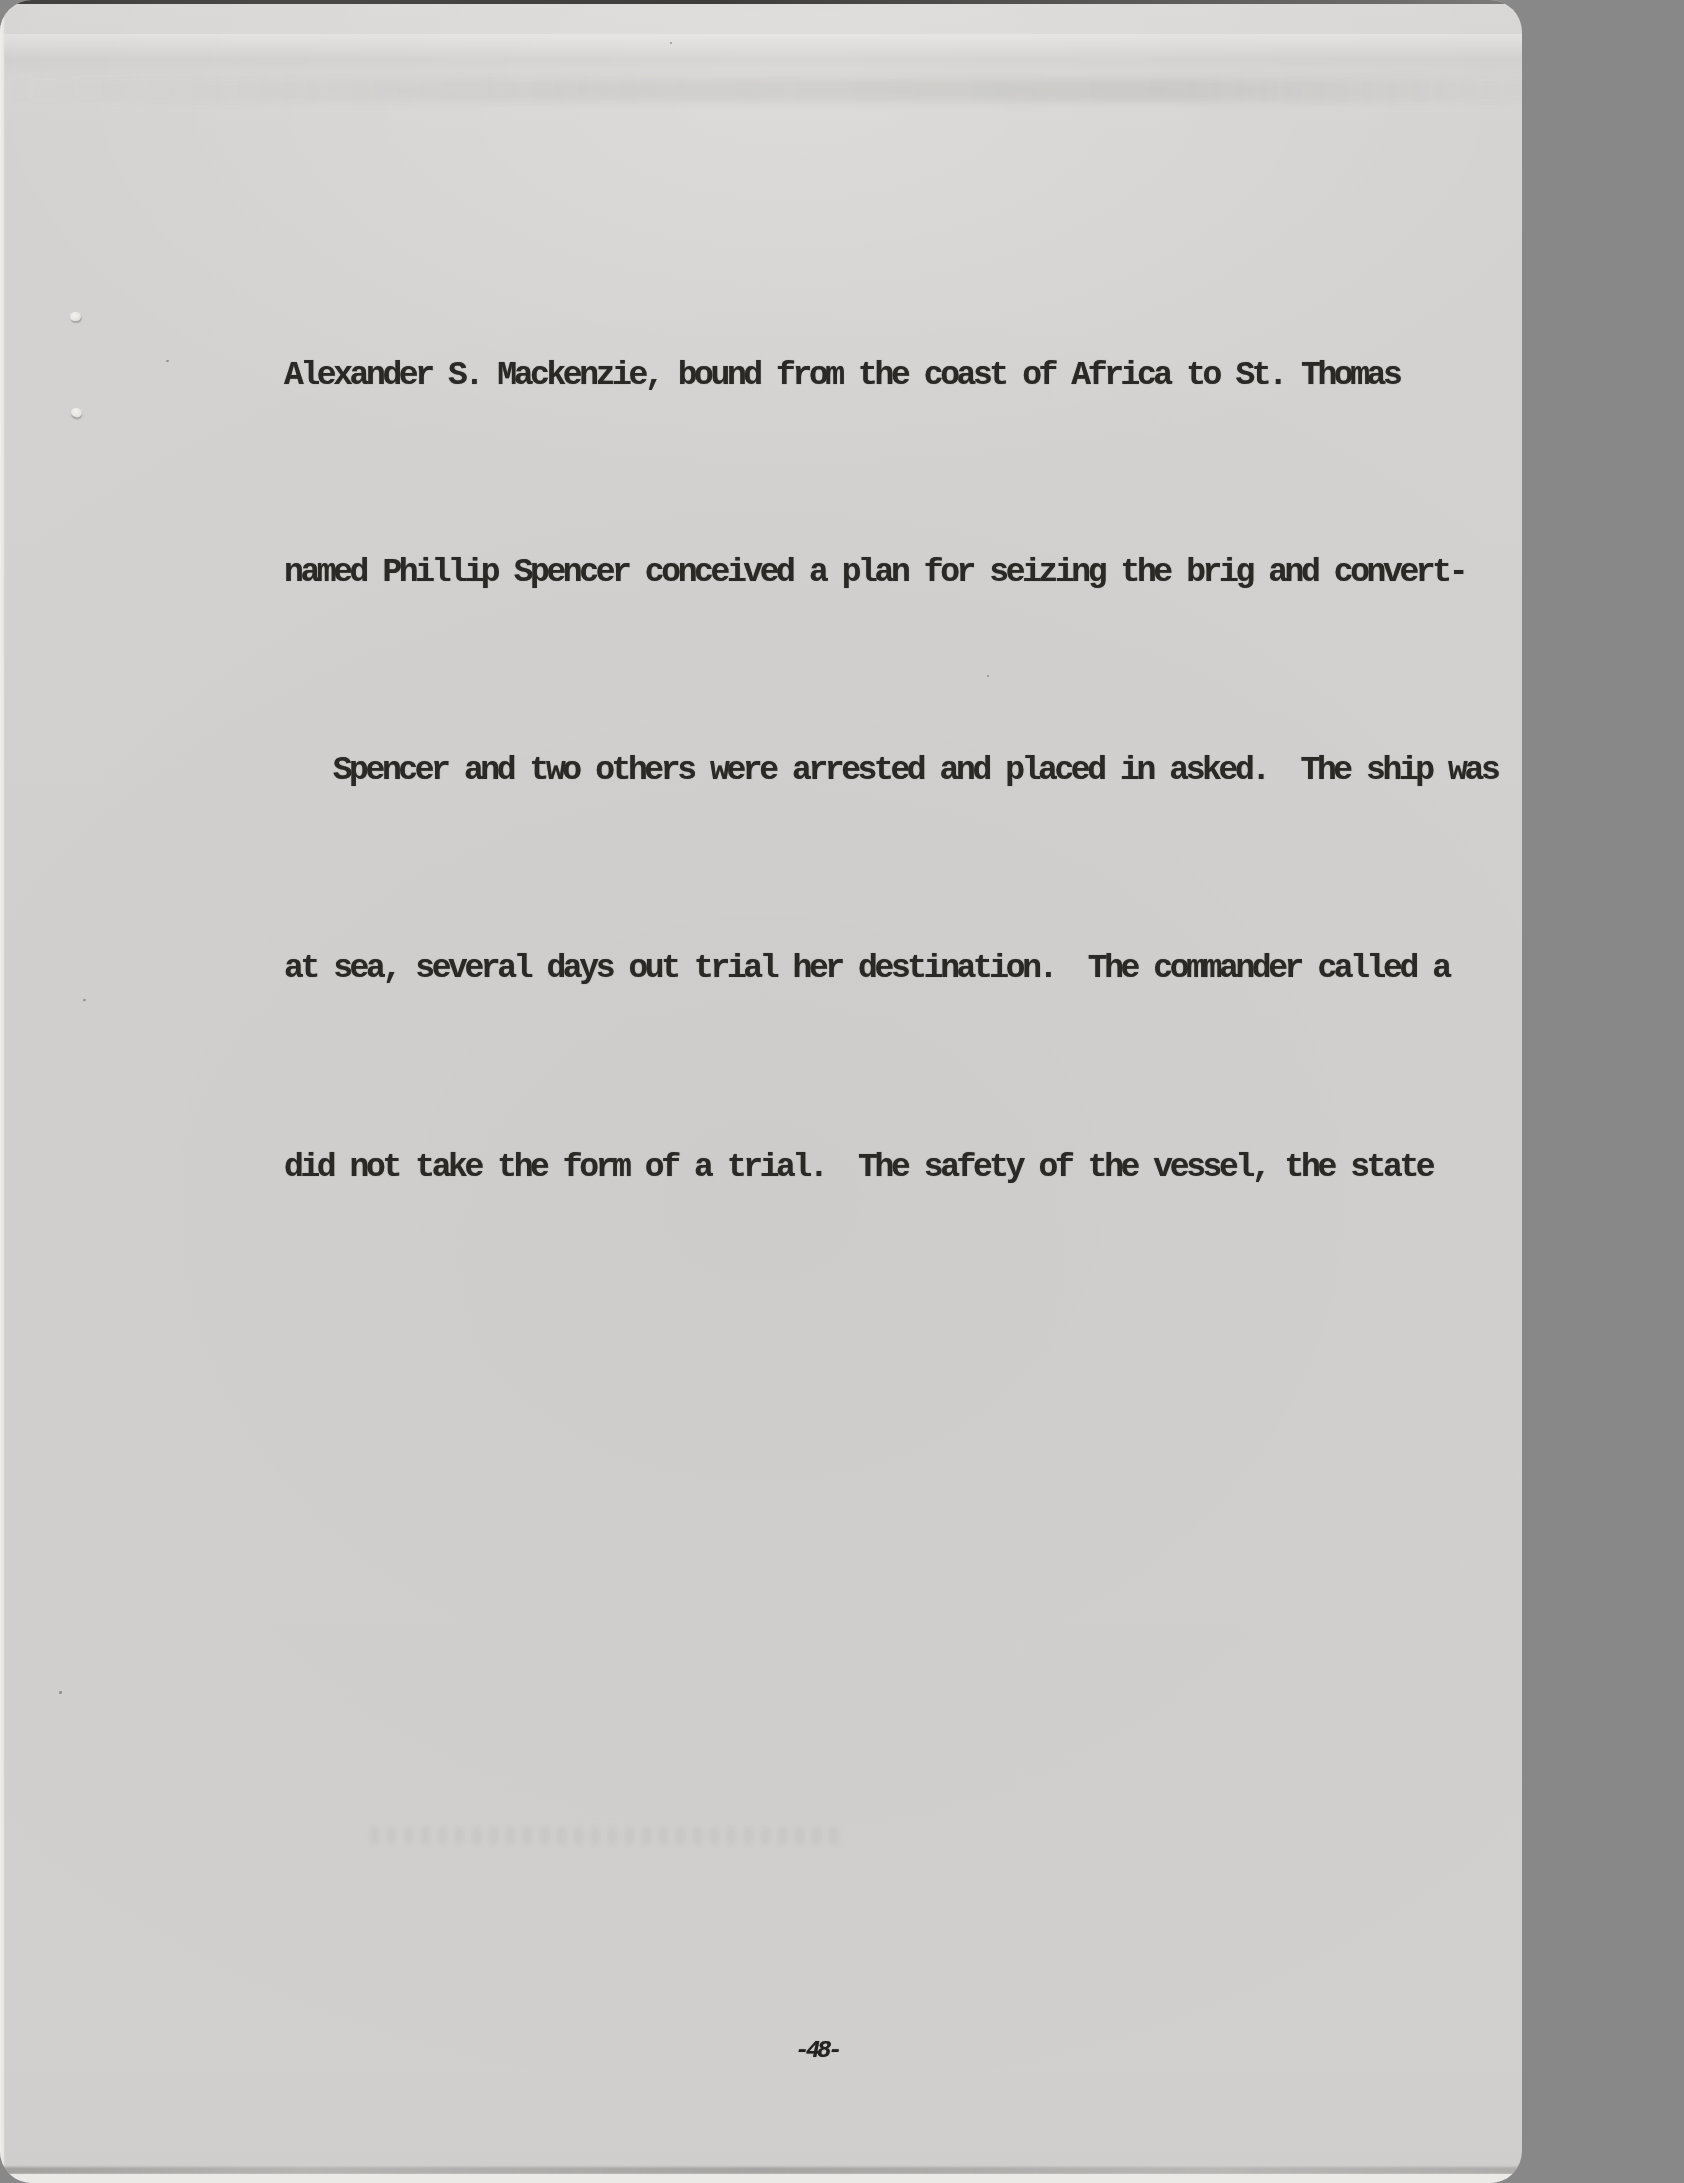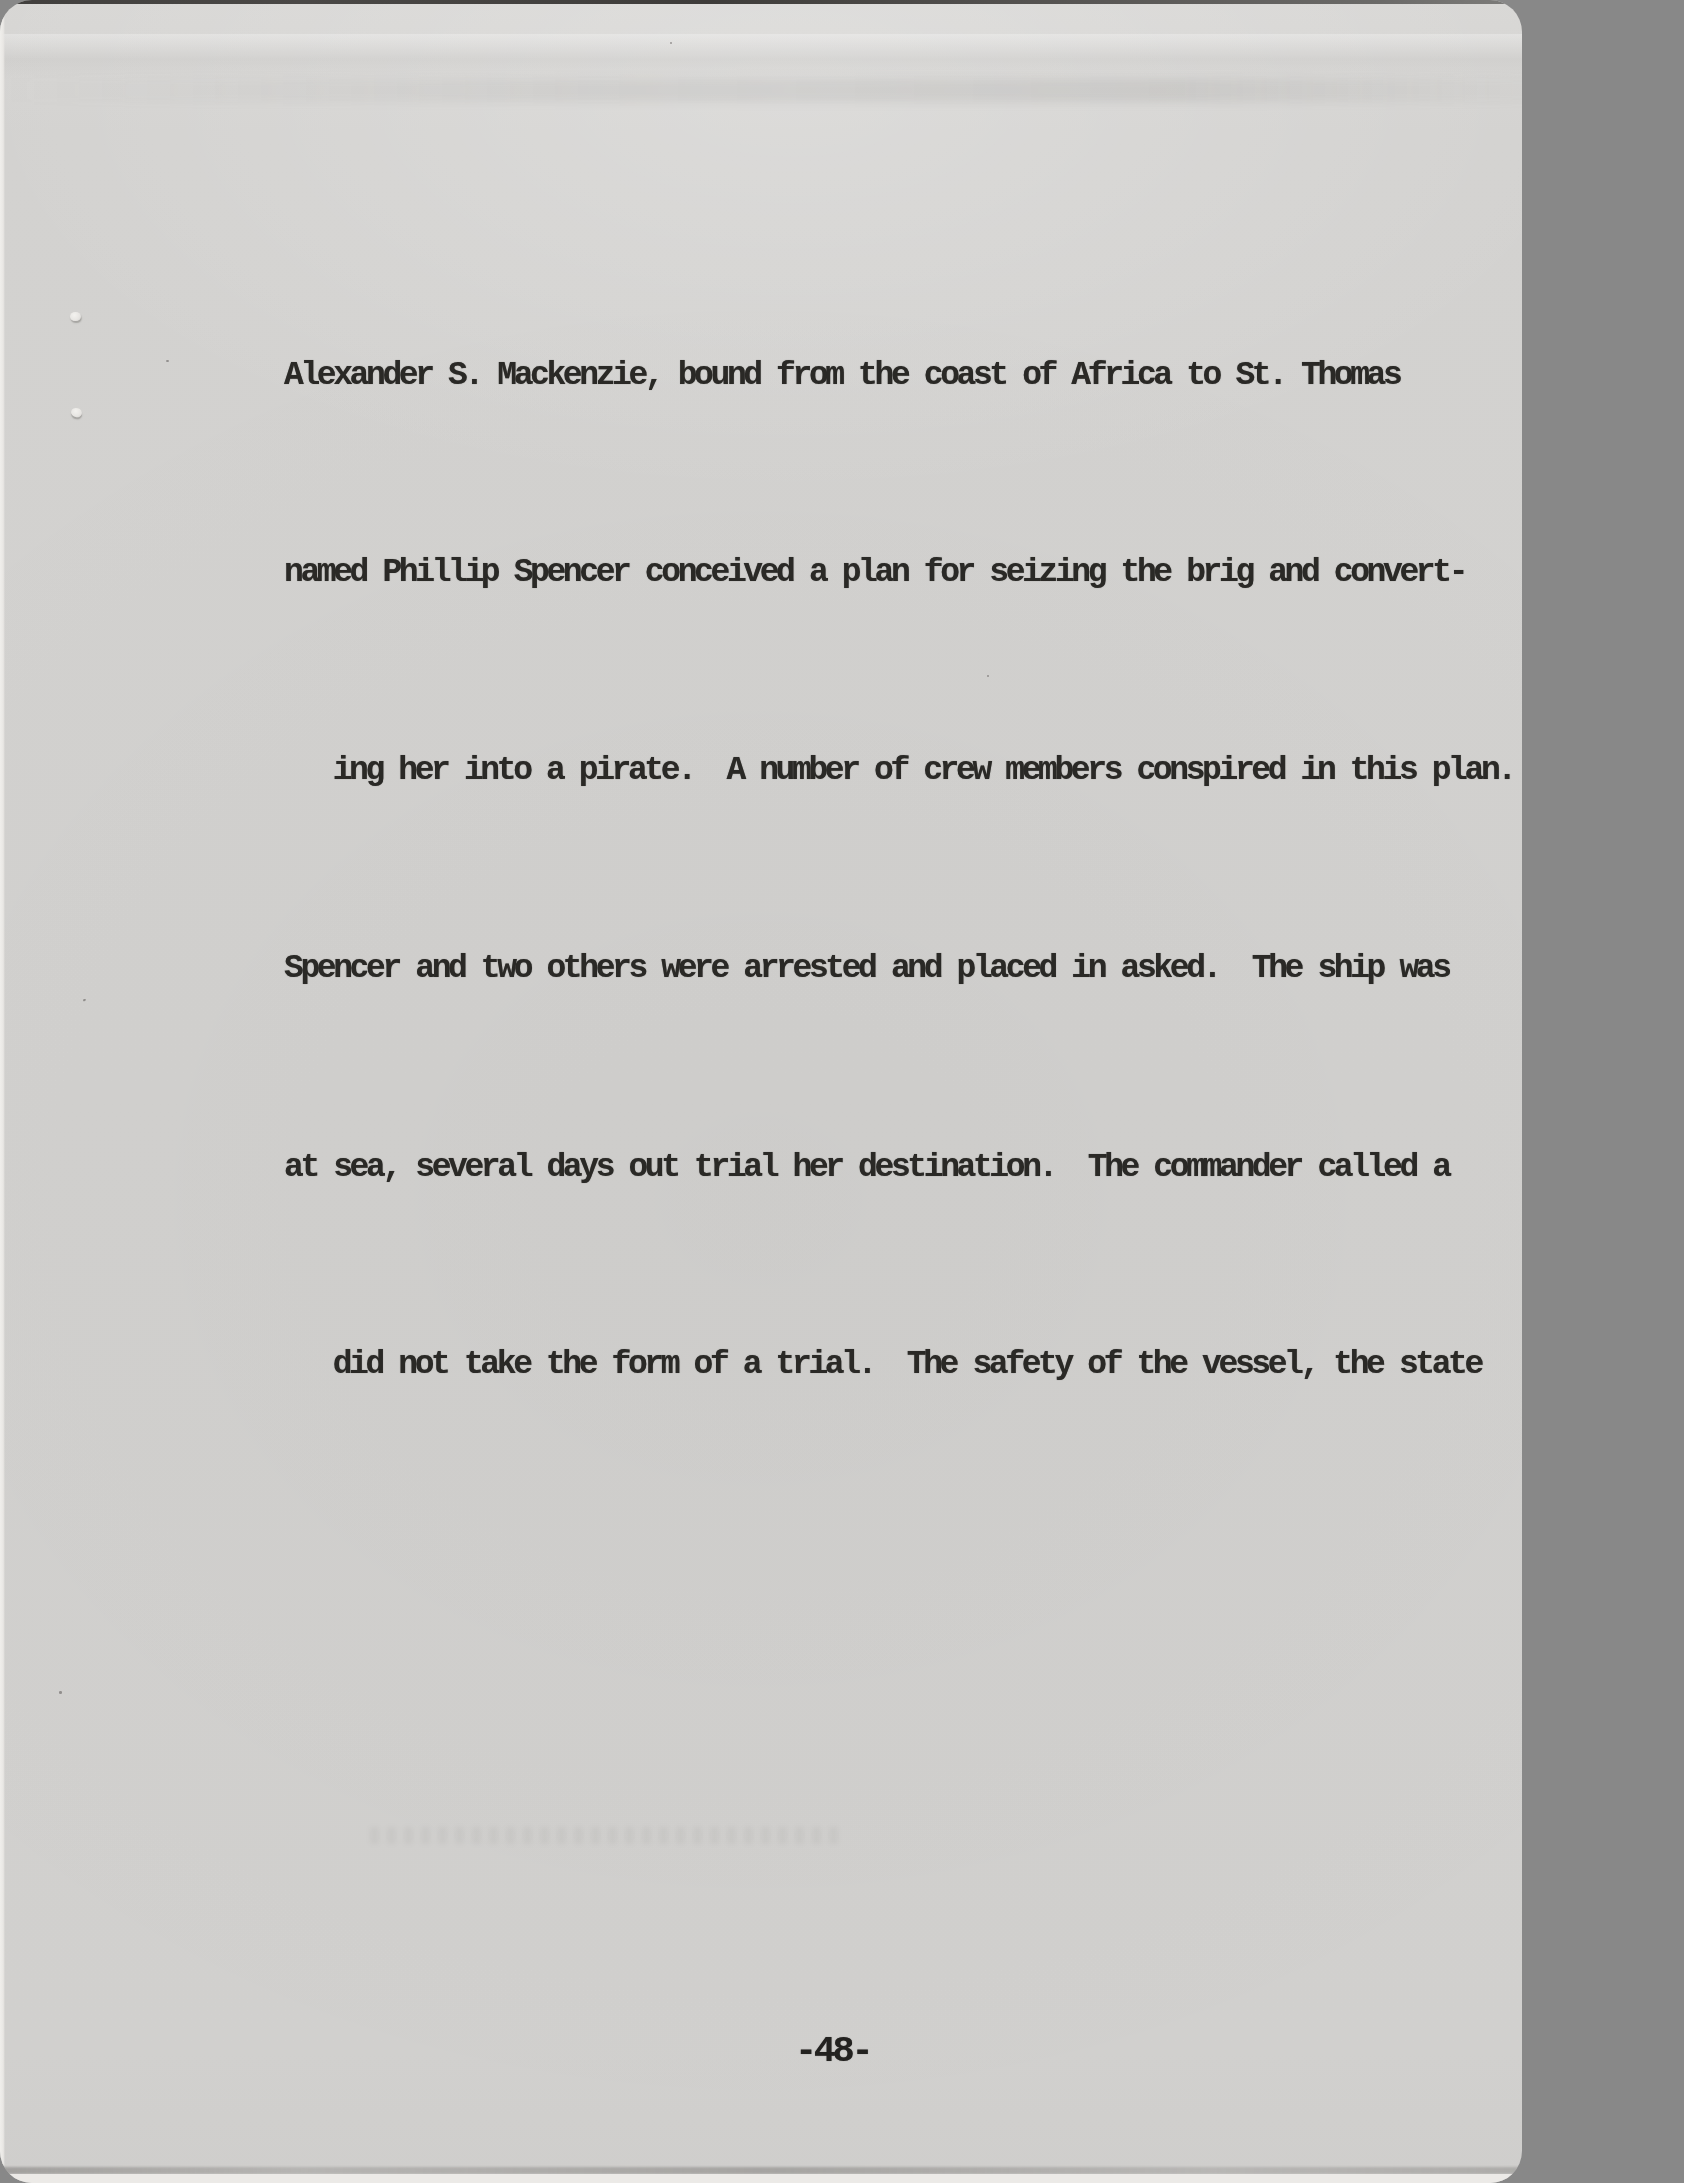--- a/index.html
+++ b/index.html
@@ -95,28 +95,29 @@
   }
   .text-block .line { height: 66px; }
   
   .text-block .line:nth-child(3n)   { transform: translateX(0.7px); margin-left: 48px; }
   .text-block .line:nth-child(4n+1) { transform: translateY(0.7px); }
   
   .page-number {
     position: absolute;
     left: 795px;
     top: 2018px;
-    font-size: 37px;
+    font-size: 24px;
     font-weight: 700;
     letter-spacing: -3.4px;
     line-height: 66px;
     color: #232220;
     white-space: pre;
     filter: blur(0.2px);
     text-shadow: 0 0 0.9px rgba(35,34,32,0.6);
+    font-style: italic;
   }
   
   .paper-hole {
     position: absolute;
     width: 10.6px; height: 9.2px;
     border-radius: 50%;
     background: radial-gradient(circle at 40% 35%, #f3f2ef 0%, #e8e6e3 55%, rgba(232,230,227,0) 100%);
     box-shadow: 0.7px 2px 1.3px rgba(110,108,105,0.45);
   }
   .hole-1 { left: 70px; top: 312px; }
@@ -167,21 +168,20 @@
   <div class="speck speck-3"></div>
   <div class="speck speck-4"></div>
   <div class="speck speck-5"></div>
   <div class="speck speck-6"></div>
 
   <div class="ghost-smudge"></div>
 
   <div class="text-block">
     <div class="line">Alexander S. Mackenzie, bound from the coast of Africa to St. Thomas</div>
     <div class="line">named Phillip Spencer conceived a plan for seizing the brig and convert-</div>
-    <div class="line">ing her into a pirate.  A number of crew members conspired in this plan.</div>
     <div class="line">Spencer and two others were arrested and placed in asked.  The ship was</div>
     <div class="line">at sea, several days out trial her destination.  The commander called a</div>
     <div class="line">did not take the form of a trial.  The safety of the vessel, the state</div>
     
     
     
     
     
     
     

